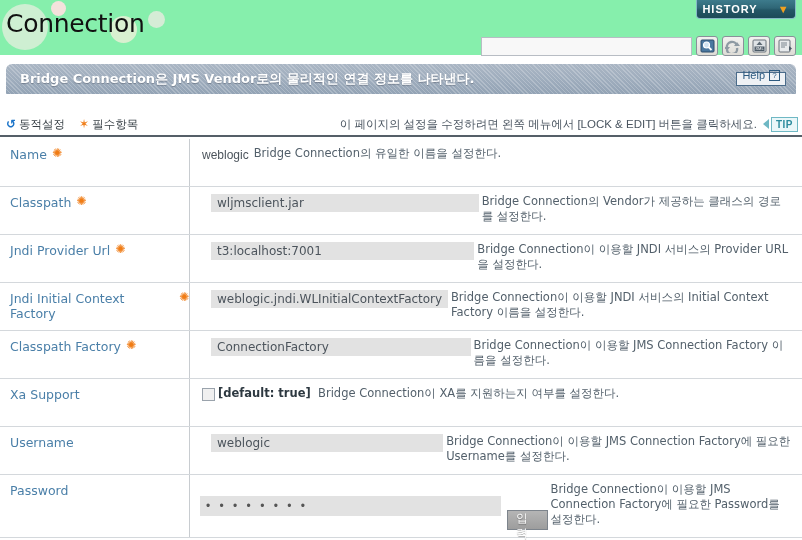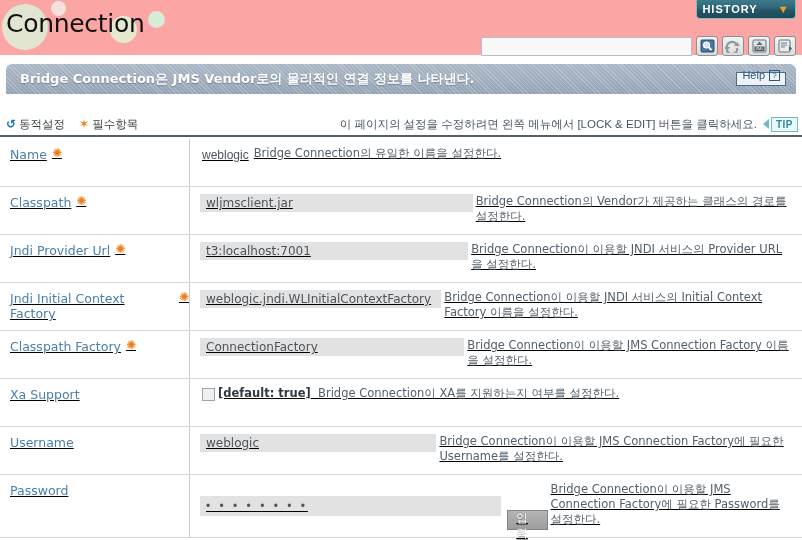--- a/index.html
+++ b/index.html
@@ -8,21 +8,21 @@
     width: 802px; height: 540px;
     background: #ffffff;
     font-family: "Liberation Sans", "DejaVu Sans", sans-serif;
     overflow: hidden;
   }
 
   
   .page-header {
     position: relative;
     height: 55px;
-    background: #fca5a5;
+    background: #86efac;
   }
   .deco-circle { position: absolute; border-radius: 50%; }
   .deco-big   { left: 2px;  top: 4px;  width: 46px; height: 46px; background: #dbefd8; opacity: .85; }
   .deco-pink  { left: 51px; top: 1px;  width: 15px; height: 15px; background: #f5e2dc; }
   .deco-mid   { left: 110px;top: 16px; width: 27px; height: 27px; background: #e2f0d4; opacity: .9; }
   .deco-small { left: 148px;top: 11px; width: 17px; height: 17px; background: #d5ecd6; }
   .page-title {
     position: absolute;
     left: 6px; top: 9px;
     font-size: 25px;
@@ -162,21 +162,20 @@
   
   .form-table {
     position: absolute;
     left: 0; top: 139px;
     width: 802px;
   }
   .form-row {
     display: flex;
     border-bottom: 1px solid #d4d8dc;
     min-height: 48px;
-    text-decoration: underline;
   }
   .cell-label {
     width: 190px;
     flex: 0 0 190px;
     border-right: 1px solid #c8ccd0;
     padding: 8px 0 0 10px;
     font-size: 12.5px;
     color: #4a7fa8;
     display: flex; align-items: flex-start; gap: 5px;
     font-family: "DejaVu Sans", sans-serif;
@@ -195,20 +194,21 @@
   }
   .val-input {
     width: 312px; height: 18px;
     background: #e2e2e2;
     border: none;
     font-size: 12px;
     color: #4c545c;
     padding: 0 6px;
     line-height: 18px;
     font-family: "DejaVu Sans", sans-serif;
+    margin-left: 11px;
   }
   .val-desc {
     font-size: 11.5px;
     color: #53606b;
     font-family: "DejaVu Sans", sans-serif;
   }
   .val-desc b { color: #2d3840; font-weight: bold; }
   .checkbox-box {
     width: 13px; height: 13px;
     border: 1px solid #9aa3ac;

